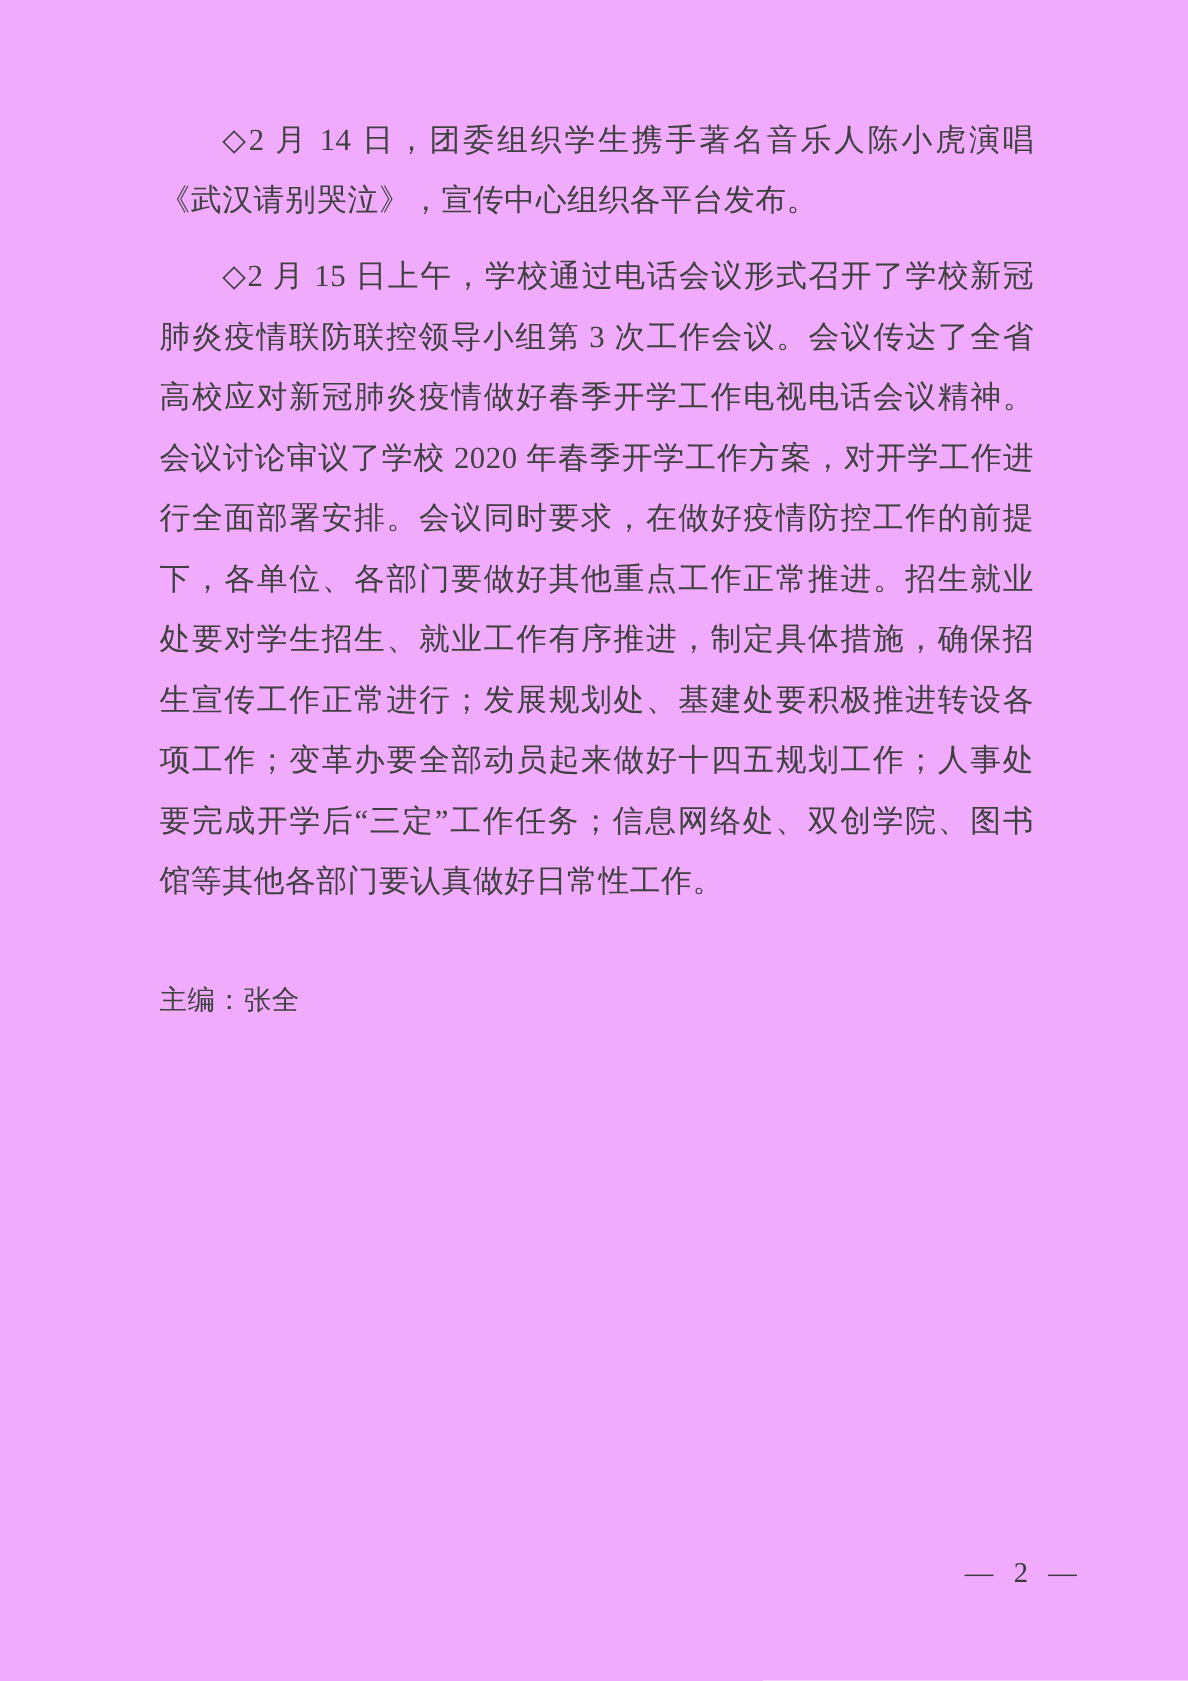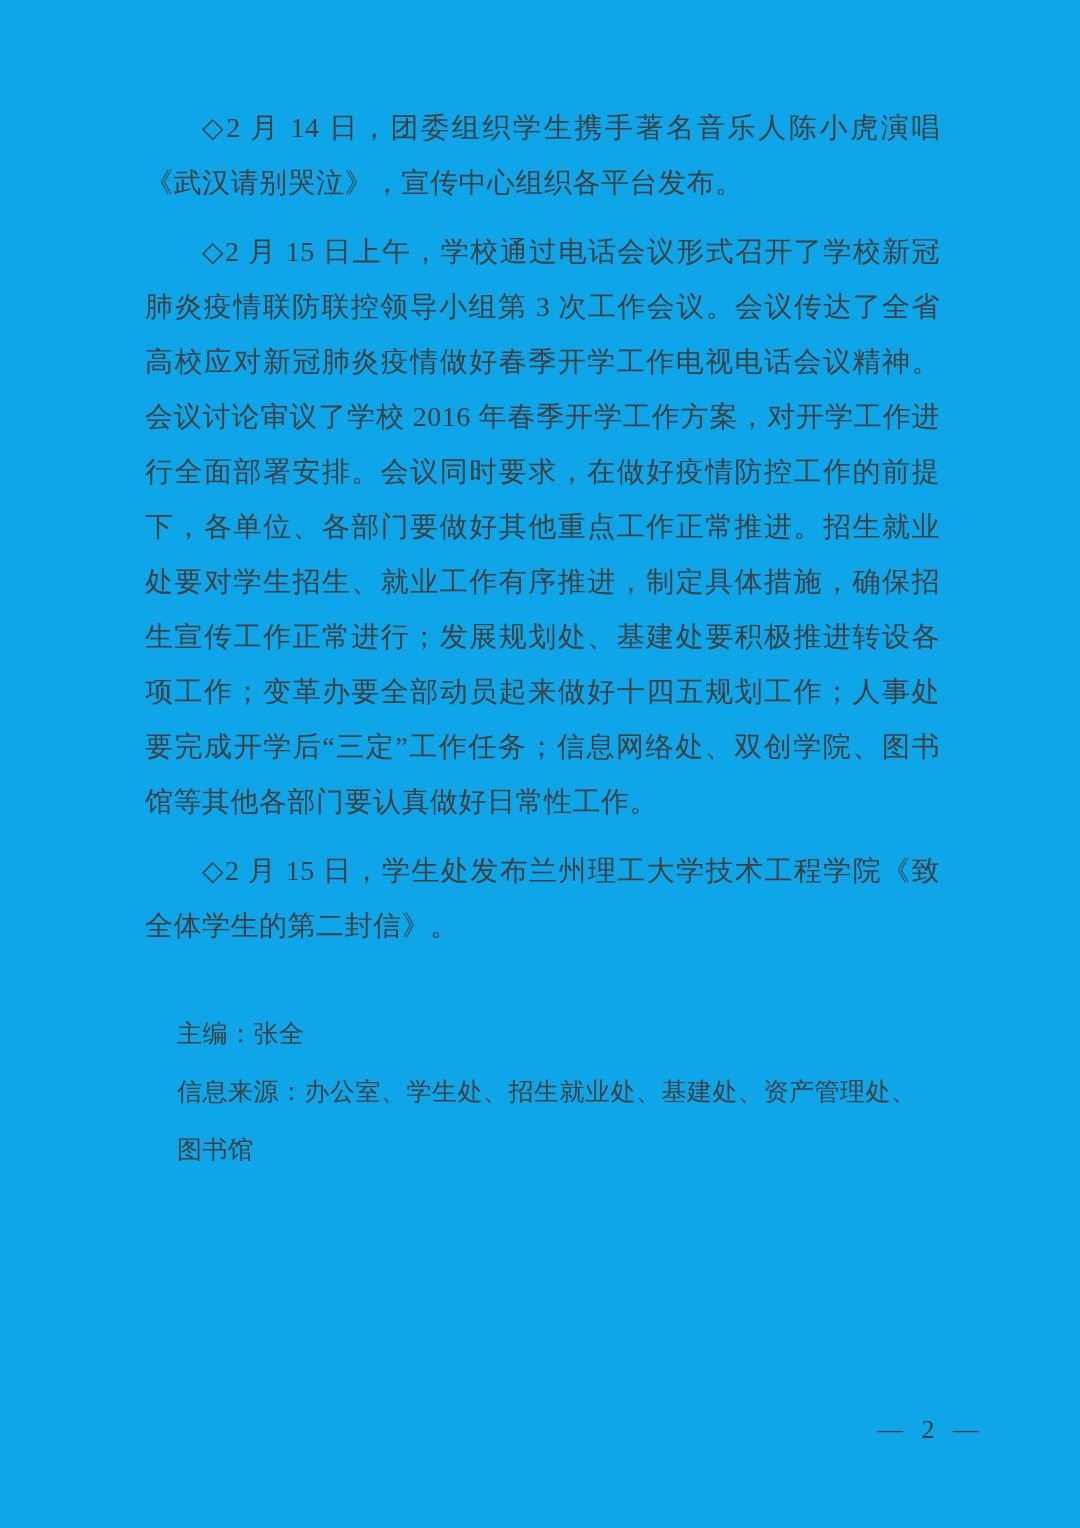--- a/index.html
+++ b/index.html
@@ -4,21 +4,21 @@
 <style>
   html, body {
     margin: 0;
     padding: 0;
     background: #ffffff;
   }
   .page {
     position: relative;
     width: 1080px;
     height: 1528px;
-    background: #0ea5e9;
+    background: #f0abfc;
     overflow: hidden;
     font-family: "Liberation Serif", "DejaVu Serif", serif;
     color: #404040;
   }
   .content {
     position: absolute;
     left: 145px;
     top: 100px;
     width: 795px;
   }
@@ -27,21 +27,20 @@
     line-height: 55px;
     margin: 0 0 14px 0;
     text-indent: 57px;
     text-align: justify;
     text-justify: inter-character;
     letter-spacing: 0.5px;
     word-break: break-all;
   }
   .footer {
     margin-top: 52px;
-    margin-left: 32px;
   }
   .footer-line {
     font-size: 25px;
     line-height: 58px;
     margin: 0;
     text-align: left;
     letter-spacing: 0.5px;
   }
   .page-number {
     position: absolute;
@@ -53,23 +52,21 @@
     color: #3a3a3a;
     white-space: nowrap;
   }
 </style>
 </head>
 <body>
 
 <div class="page">
   <div class="content">
     <p class="body-para">◇2 月 14 日，团委组织学生携手著名音乐人陈小虎演唱《武汉请别哭泣》，宣传中心组织各平台发布。</p>
-    <p class="body-para">◇2 月 15 日上午，学校通过电话会议形式召开了学校新冠肺炎疫情联防联控领导小组第 3 次工作会议。会议传达了全省高校应对新冠肺炎疫情做好春季开学工作电视电话会议精神。会议讨论审议了学校 2016 年春季开学工作方案，对开学工作进行全面部署安排。会议同时要求，在做好疫情防控工作的前提下，各单位、各部门要做好其他重点工作正常推进。招生就业处要对学生招生、就业工作有序推进，制定具体措施，确保招生宣传工作正常进行；发展规划处、基建处要积极推进转设各项工作；变革办要全部动员起来做好十四五规划工作；人事处要完成开学后“三定”工作任务；信息网络处、双创学院、图书馆等其他各部门要认真做好日常性工作。</p>
-    <p class="body-para">◇2 月 15 日，学生处发布兰州理工大学技术工程学院《致全体学生的第二封信》。</p>
+    <p class="body-para">◇2 月 15 日上午，学校通过电话会议形式召开了学校新冠肺炎疫情联防联控领导小组第 3 次工作会议。会议传达了全省高校应对新冠肺炎疫情做好春季开学工作电视电话会议精神。会议讨论审议了学校 2020 年春季开学工作方案，对开学工作进行全面部署安排。会议同时要求，在做好疫情防控工作的前提下，各单位、各部门要做好其他重点工作正常推进。招生就业处要对学生招生、就业工作有序推进，制定具体措施，确保招生宣传工作正常进行；发展规划处、基建处要积极推进转设各项工作；变革办要全部动员起来做好十四五规划工作；人事处要完成开学后“三定”工作任务；信息网络处、双创学院、图书馆等其他各部门要认真做好日常性工作。</p>
 
     <div class="footer">
       <p class="footer-line">主编：张全</p>
-      <p class="footer-line">信息来源：办公室、学生处、招生就业处、基建处、资产管理处、图书馆</p>
     </div>
   </div>
 
   <div class="page-number">— 2 —</div>
 </div>
 
 </body></html>

